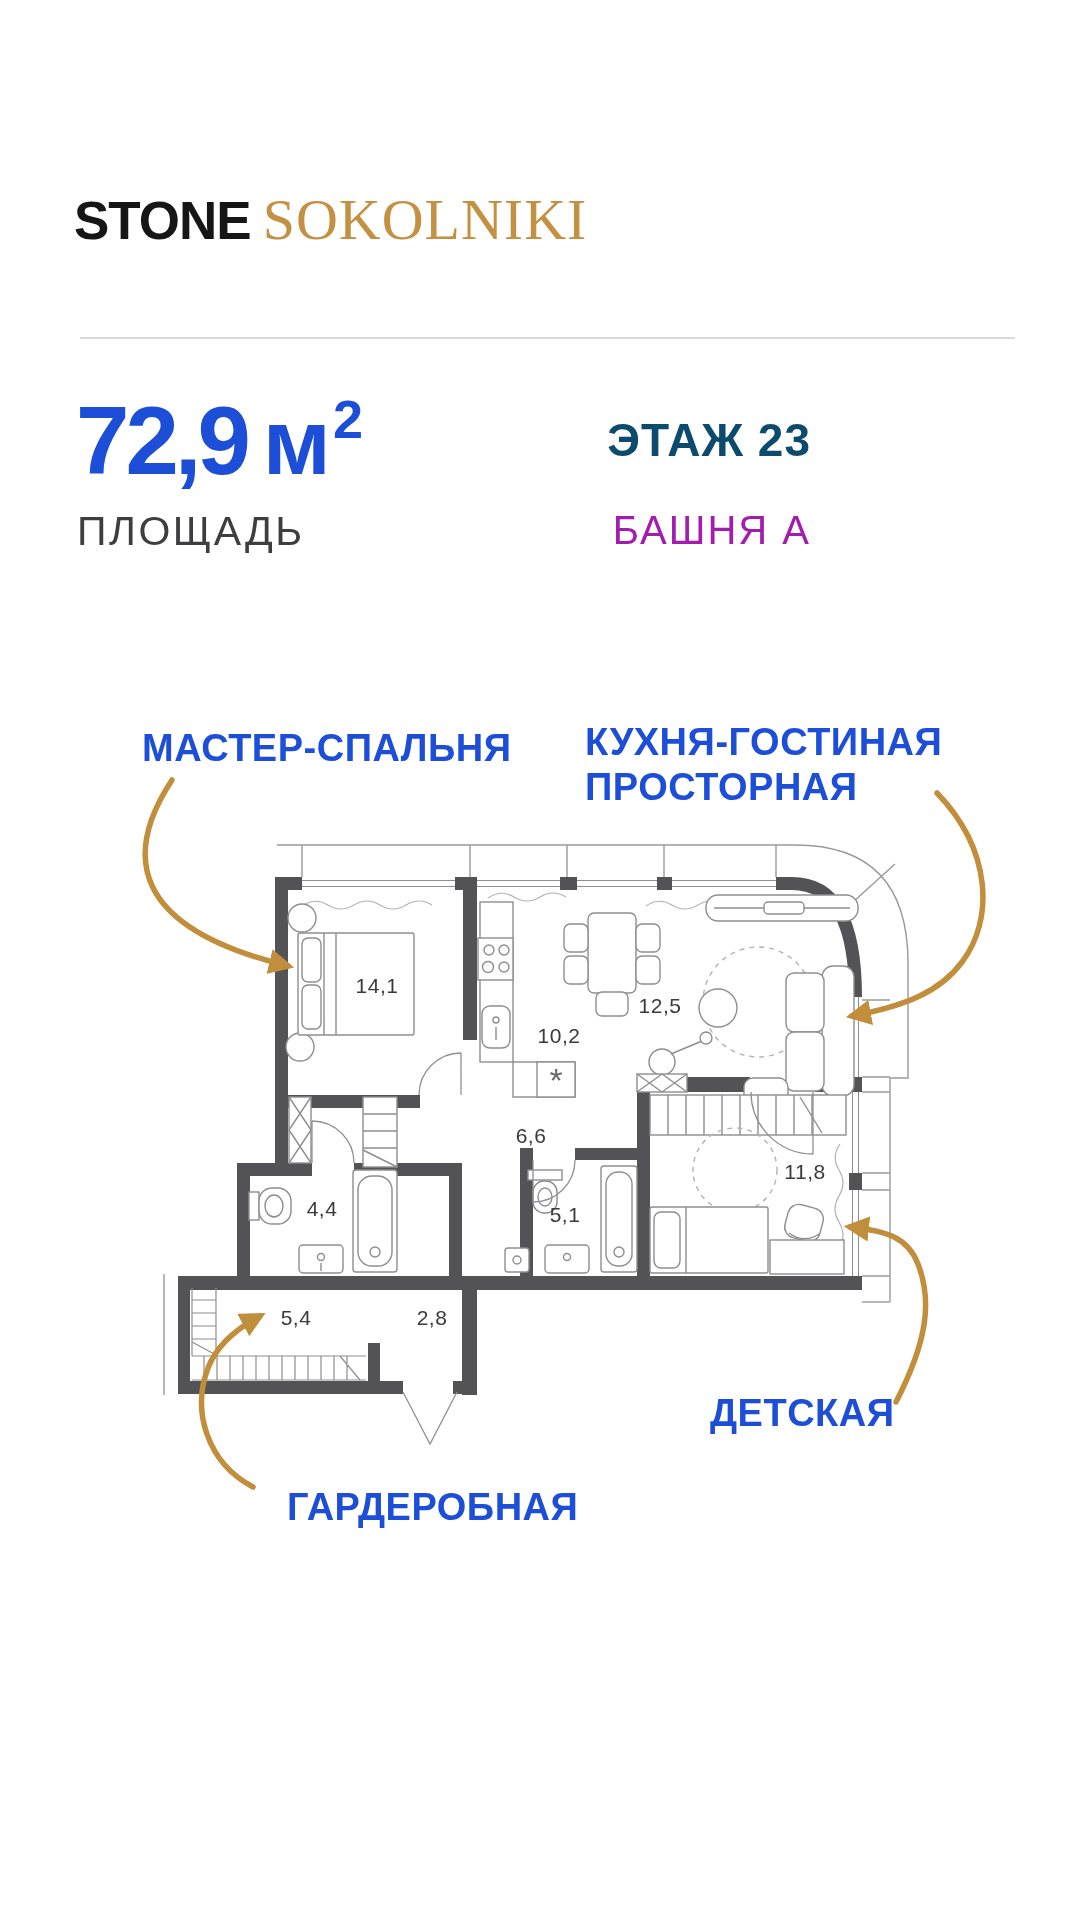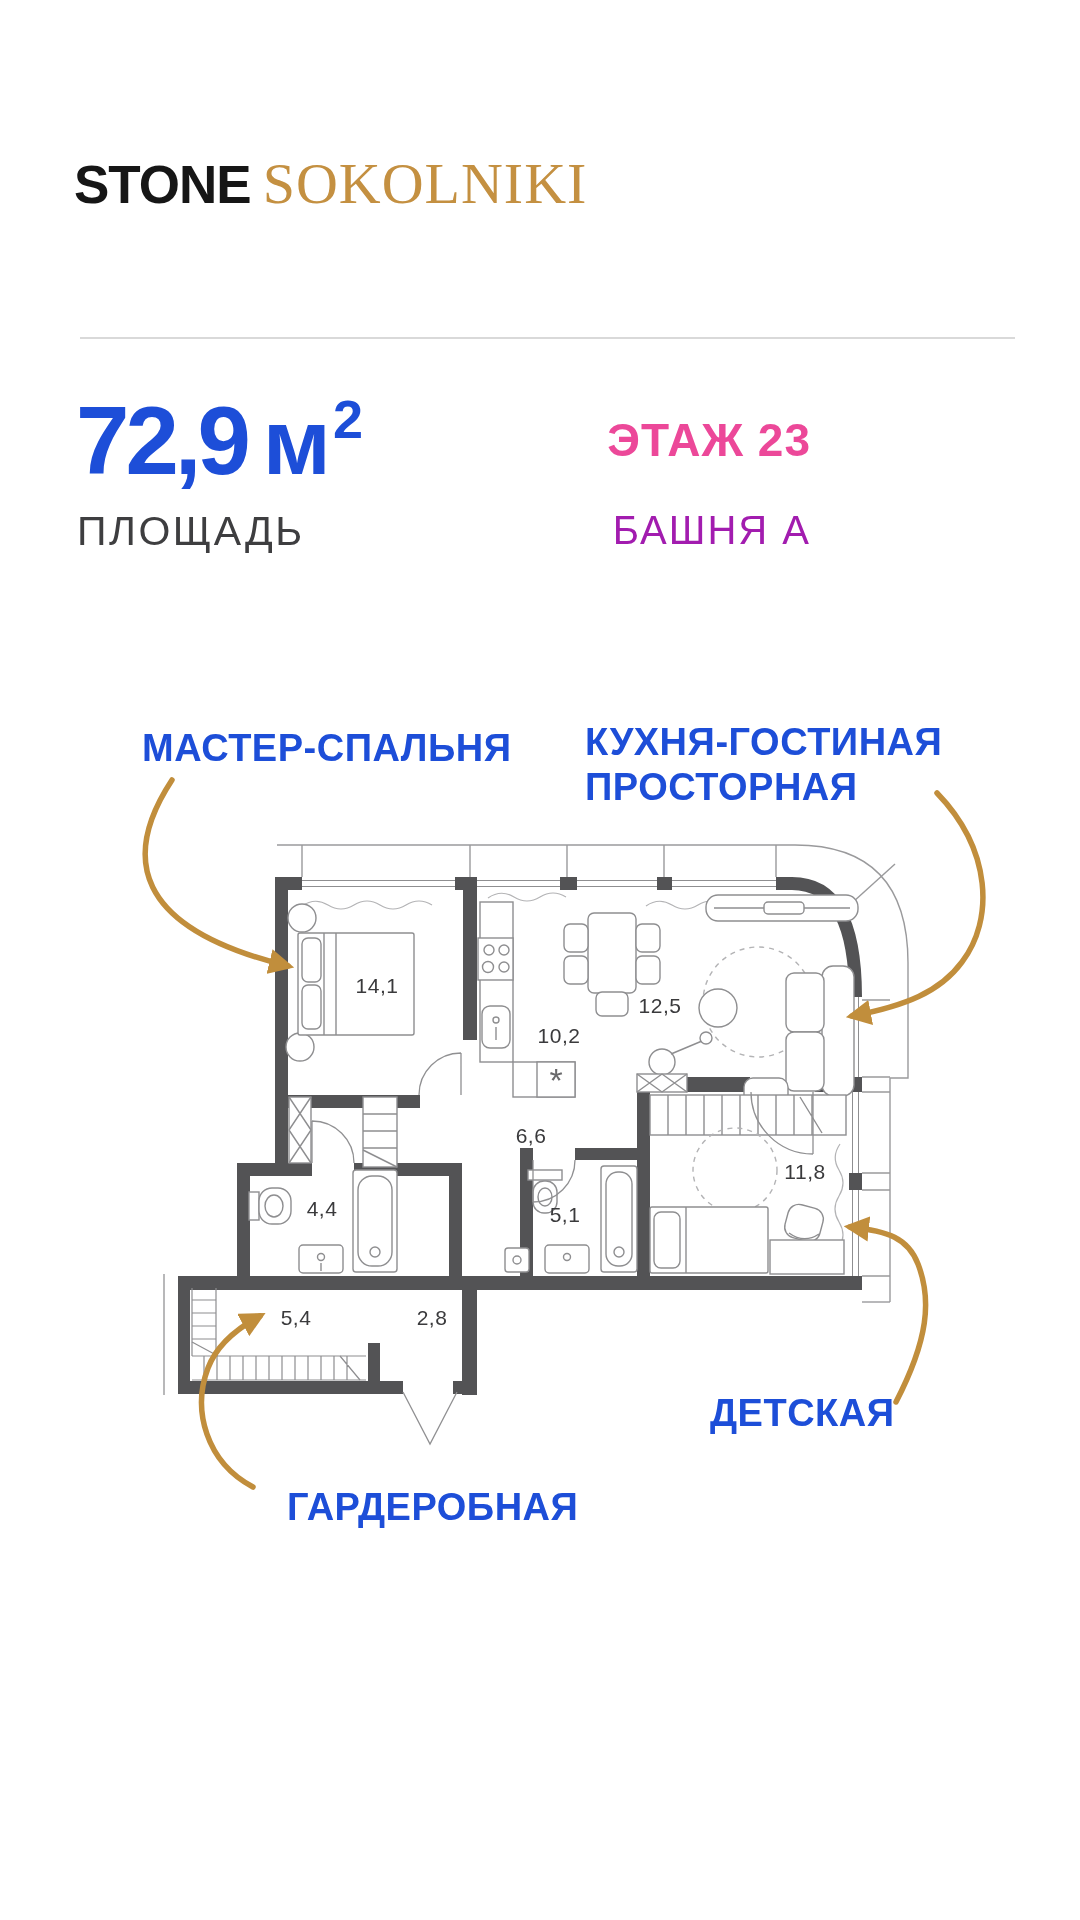--- a/index.html
+++ b/index.html
@@ -4,32 +4,32 @@
 <style>
   html,body{margin:0;padding:0;width:1080px;height:1920px;background:#fff;overflow:hidden;
             font-family:"Liberation Sans",sans-serif;}
   .abs{position:absolute;}
   .page{position:relative;width:883px;height:1920px;background:#fff;border-radius:17px;}
 
   
   .logo{left:74px;top:150px;display:flex;align-items:baseline;white-space:nowrap;}
   .logo-primary{font-size:53px;font-weight:900;letter-spacing:-1px;color:#161616;}
   .logo-secondary{font-family:"Liberation Serif",serif;font-size:58px;font-weight:400;
-                  letter-spacing:1px;color:#C49041;margin-left:12px;}
+                  letter-spacing:1px;color:#C49041;margin-left:12px;margin-top:36px;}
   .hdr-title{right:72px;top:162px;text-align:right;font-size:38px;line-height:47px;
              font-weight:600;letter-spacing:1.2px;color:#3E3E40;}
   .divider{left:80px;top:337px;width:935px;height:2px;background:#D9D9D9;}
 
   
   .area-row{left:76px;top:386px;display:flex;align-items:baseline;color:#1d4ed8;white-space:nowrap;}
   .area-value{font-size:96px;font-weight:800;letter-spacing:-4px;}
   .area-unit{font-size:92px;font-weight:800;margin-left:16px;}
   .area-sup{font-size:54px;font-weight:800;position:relative;top:-36px;margin-left:2px;}
   .area-caption{left:77px;top:508px;font-size:41px;letter-spacing:2.5px;color:#3E3E40;font-weight:500;}
-  .floor-label{right:72px;top:413px;font-size:46px;font-weight:700;letter-spacing:1px;color:#ec4899;}
+  .floor-label{right:72px;top:413px;font-size:46px;font-weight:700;letter-spacing:1px;color:#0c4a6e;}
   .tower-label{right:72px;top:508px;font-size:40px;letter-spacing:2px;color:#a21caf;font-weight:500;}
 
   
   .callout{color:#1d4ed8;font-size:38px;font-weight:700;letter-spacing:.5px;white-space:nowrap;}
   .co-master{left:142px;top:727px;}
   .co-kitchen{left:585px;top:720px;line-height:45px;}
   .co-kids{left:710px;top:1392px;}
   .co-wardrobe{left:287px;top:1486px;}
 
   .plan-svg{left:0;top:0;width:1080px;height:1920px;}

